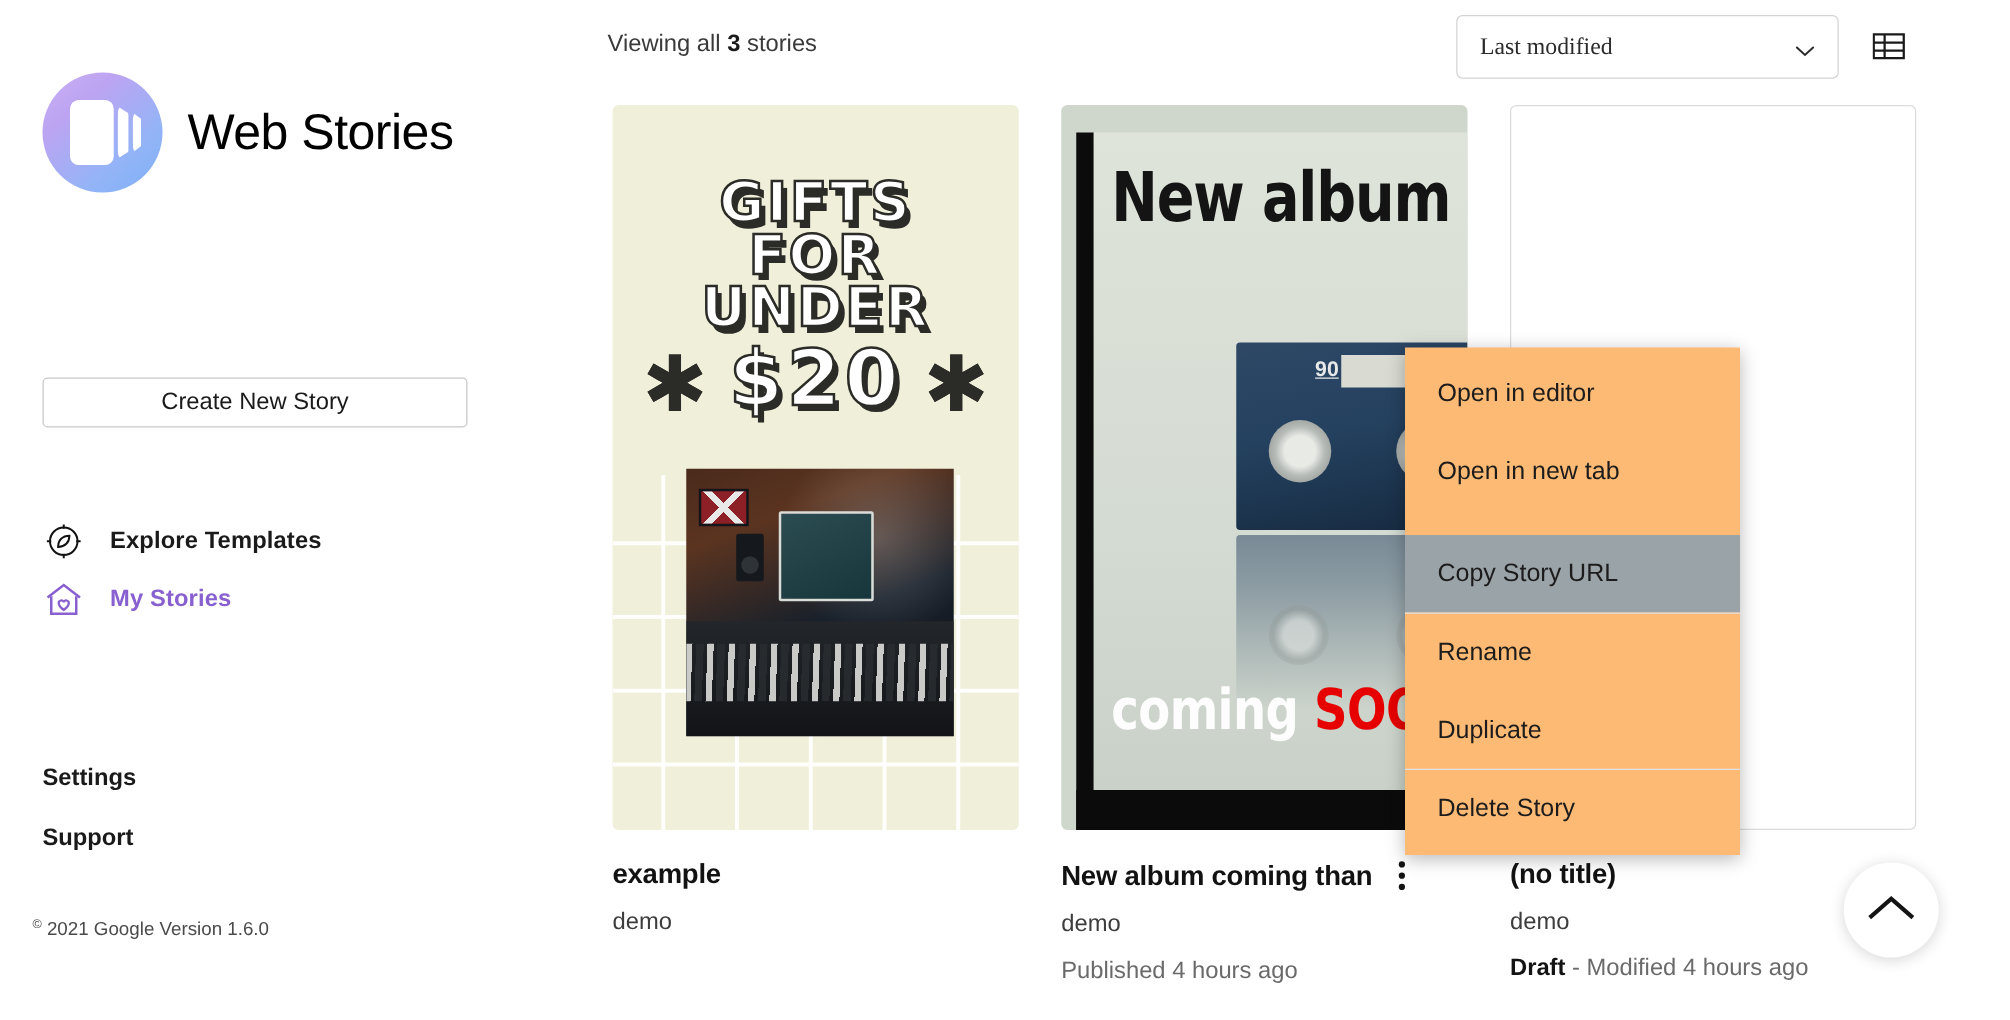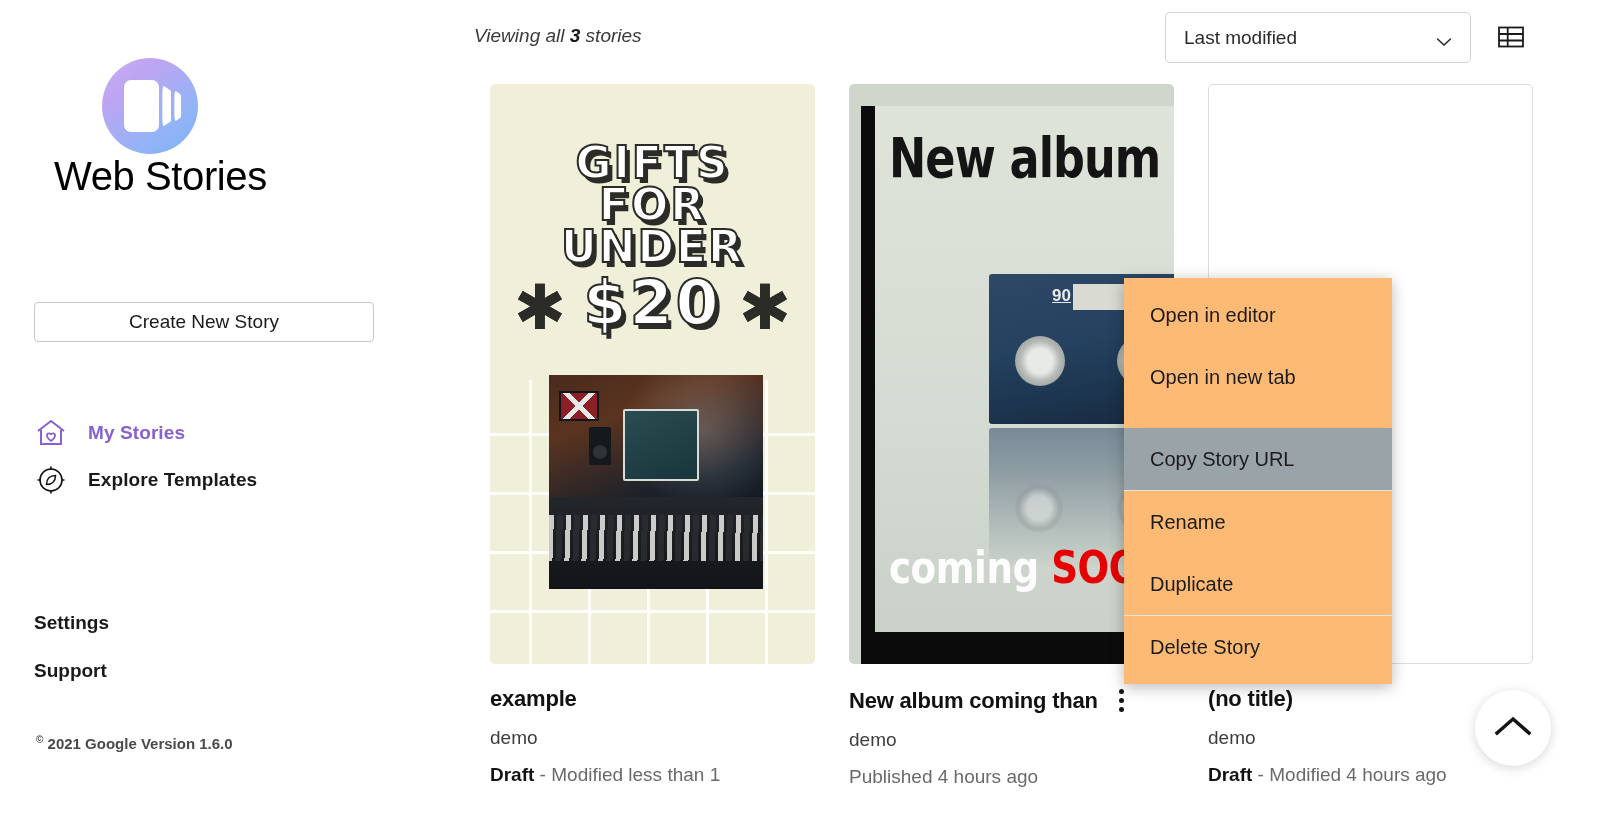--- a/index.html
+++ b/index.html
@@ -11,21 +11,21 @@
     color: #1a1a1a;
   }
   .app { position: relative; width: 1608px; height: 816px; }
 
   
   .sidebar {
     position: absolute; left: 0; top: 0;
     width: 470px; height: 816px;
     background: #fff;
   }
-  .brand { position: absolute; left: 34px; top: 58px; display: flex; align-items: center; flex-direction: column; }
+  .brand { position: absolute; left: 34px; top: 58px; display: flex; align-items: center; }
   .brand-logo {
     width: 96px; height: 96px; border-radius: 50%;
     background: linear-gradient(140deg, #cbb0f5 0%, #bda4f2 28%, #93b4f7 70%, #7eb0f6 100%);
     position: relative; flex: none;
   }
   .brand-logo .pg-main {
     position: absolute; left: 22px; top: 22px;
     width: 35px; height: 52px; background: #fff; border-radius: 7px;
   }
   .brand-logo .pg2 {
@@ -59,42 +59,42 @@
     display: flex; align-items: center; height: 42px;
     margin-bottom: 5px; cursor: pointer;
   }
   .nav-icon { width: 34px; height: 34px; flex: none; margin-right: 20px; }
   .nav-label { font-size: 19px; font-weight: 700; letter-spacing: 0.1px; }
   .nav-item.active .nav-label { color: #8860d0; }
 
   .links { position: absolute; left: 34px; top: 612px; }
   .link-row { font-size: 19px; font-weight: 700; margin-bottom: 26px; cursor: pointer; }
   .copyright {
-    position: absolute; left: 36px; top: 734px;
-    font-size: 15px; color: #4a4a4a; font-weight: 700;
+    position: absolute; left: 26px; top: 734px;
+    font-size: 15px; color: #4a4a4a; font-weight: 400;
   }
   .copyright sup { font-size: 10px; vertical-align: super; }
 
   
   .main { position: absolute; left: 470px; top: 0; width: 1138px; height: 816px; }
   .topbar { position: absolute; left: 0; top: 0; width: 1138px; height: 76px; }
   .viewing {
-    position: absolute; left: 4px; top: 25px;
-    font-size: 19px; color: #3a3a3a; font-style: italic;
+    position: absolute; left: 16px; top: 25px;
+    font-size: 19px; color: #3a3a3a;
   }
   .viewing b { font-weight: 700; color: #1a1a1a; }
 
   .sort-select {
     position: absolute; left: 695px; top: 12px;
     width: 306px; height: 51px;
     border: 1px solid #d3d3d3; border-radius: 5px;
     background: #fff; cursor: pointer;
     display: flex; align-items: center; padding: 0 18px;
   }
-  .sort-label { font-size: 19px; color: #2b2b2b; flex: 1; }
+  .sort-label { font-size: 19px; color: #2b2b2b; flex: 1; font-family: Liberation Serif, serif; }
   .chev { width: 16px; height: 10px; flex: none; }
 
   .view-toggle {
     position: absolute; left: 1024px; top: 20px;
     width: 34px; height: 34px; cursor: pointer;
     display: flex; align-items: center; justify-content: center;
   }
 
   
   .grid { position: absolute; left: 0; top: 84px; width: 1138px; }
@@ -293,42 +293,42 @@
         <div class="pg2"></div>
         <div class="pg3"></div>
       </div>
       <div class="brand-title">Web Stories</div>
     </div>
 
     <button class="create-btn">Create New Story</button>
 
     <div class="nav">
 
+      <div class="nav-item">
+        <span class="nav-icon">
+          <svg viewBox="0 0 34 34" width="34" height="34">
+            <circle cx="17" cy="17" r="11" fill="none" stroke="#121212" stroke-width="1.6"></circle>
+            <path d="M12.5 21.5 C12.5 16 16 12.5 21.5 12.5 C21.5 18 18 21.5 12.5 21.5 Z" fill="none" stroke="#121212" stroke-width="1.6"></path>
+            <path d="M17 3.5 V7 M17 27 V30.5 M3.5 17 H7 M27 17 H30.5" stroke="#121212" stroke-width="1.6"></path>
+          </svg>
+        </span>
+        <span class="nav-label">Explore Templates</span>
+      </div>
+
       <div class="nav-item active">
         <span class="nav-icon">
           <svg viewBox="0 0 34 34" width="34" height="34">
             <path d="M4 15 L17 5 L30 15" fill="none" stroke="#8860d0" stroke-width="2"></path>
             <path d="M7 14 V28 H27 V14" fill="none" stroke="#8860d0" stroke-width="2"></path>
             <path d="M17 25 C12 21.5 12.2 18 14.6 17.4 C16 17 16.8 18 17 18.8 C17.2 18 18 17 19.4 17.4 C21.8 18 22 21.5 17 25 Z" fill="none" stroke="#8860d0" stroke-width="1.8"></path>
           </svg>
         </span>
         <span class="nav-label">My Stories</span>
       </div>
 
-      <div class="nav-item">
-        <span class="nav-icon">
-          <svg viewBox="0 0 34 34" width="34" height="34">
-            <circle cx="17" cy="17" r="11" fill="none" stroke="#121212" stroke-width="1.6"></circle>
-            <path d="M12.5 21.5 C12.5 16 16 12.5 21.5 12.5 C21.5 18 18 21.5 12.5 21.5 Z" fill="none" stroke="#121212" stroke-width="1.6"></path>
-            <path d="M17 3.5 V7 M17 27 V30.5 M3.5 17 H7 M27 17 H30.5" stroke="#121212" stroke-width="1.6"></path>
-          </svg>
-        </span>
-        <span class="nav-label">Explore Templates</span>
-      </div>
-
     </div>
 
     <div class="links">
       <div class="link-row">Settings</div>
       <div class="link-row">Support</div>
     </div>
 
     <div class="copyright"><sup>©</sup><span> 2021 Google Version 1.6.0</span></div>
   </div>
 
@@ -373,21 +373,20 @@
             <div class="screen"></div>
             <div class="desk"></div>
             <div class="faders"></div>
           </div>
         </div>
         <div class="meta">
           <div class="meta-titlerow">
             <div class="card-title">example</div>
           </div>
           <div class="card-author">demo</div>
-          <div class="card-status"><b>Draft</b><span> - </span><span>Modified less than 1</span></div>
         </div>
       </div>
 
       <div class="card">
         <div class="thumb t2">
           <div class="blackbar"></div>
           <div class="canvas">
             <div class="title2">New album</div>
             <div class="tape">
               <div class="lbl"></div>

